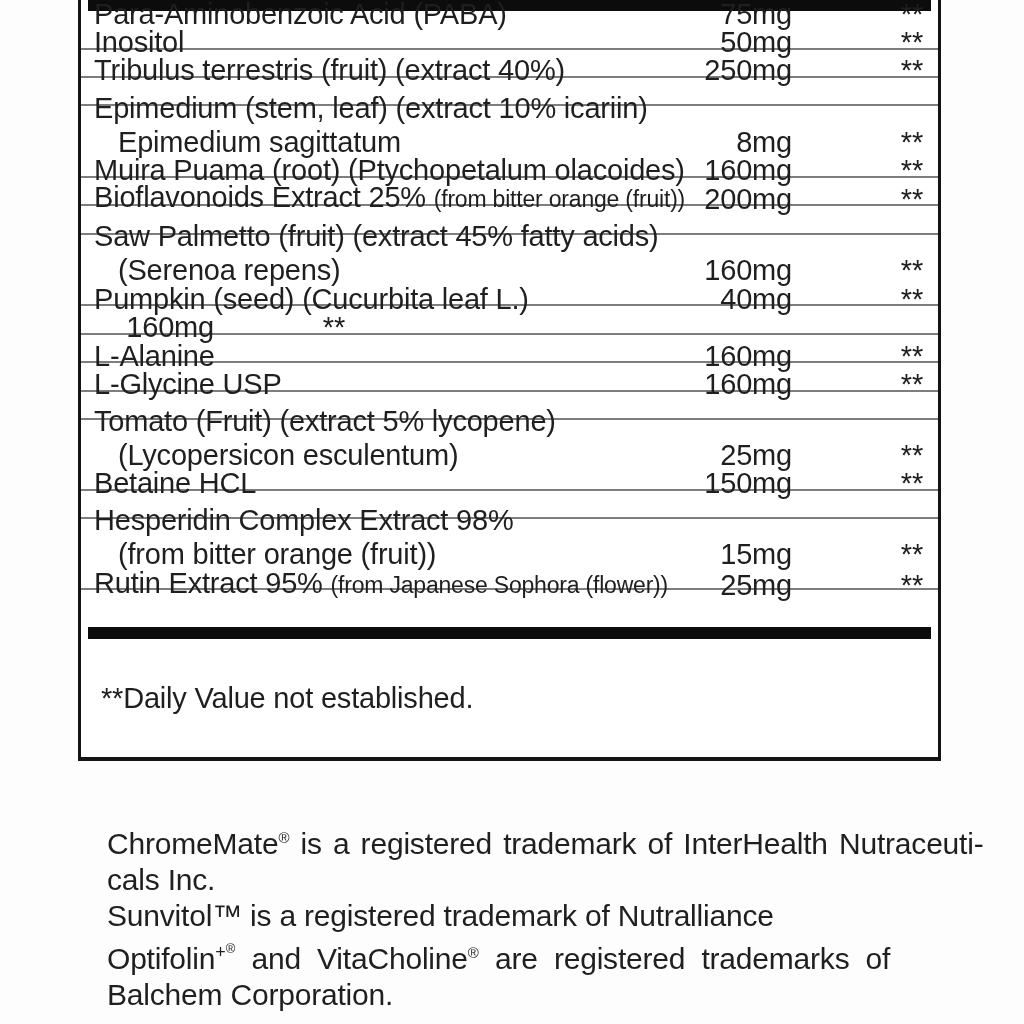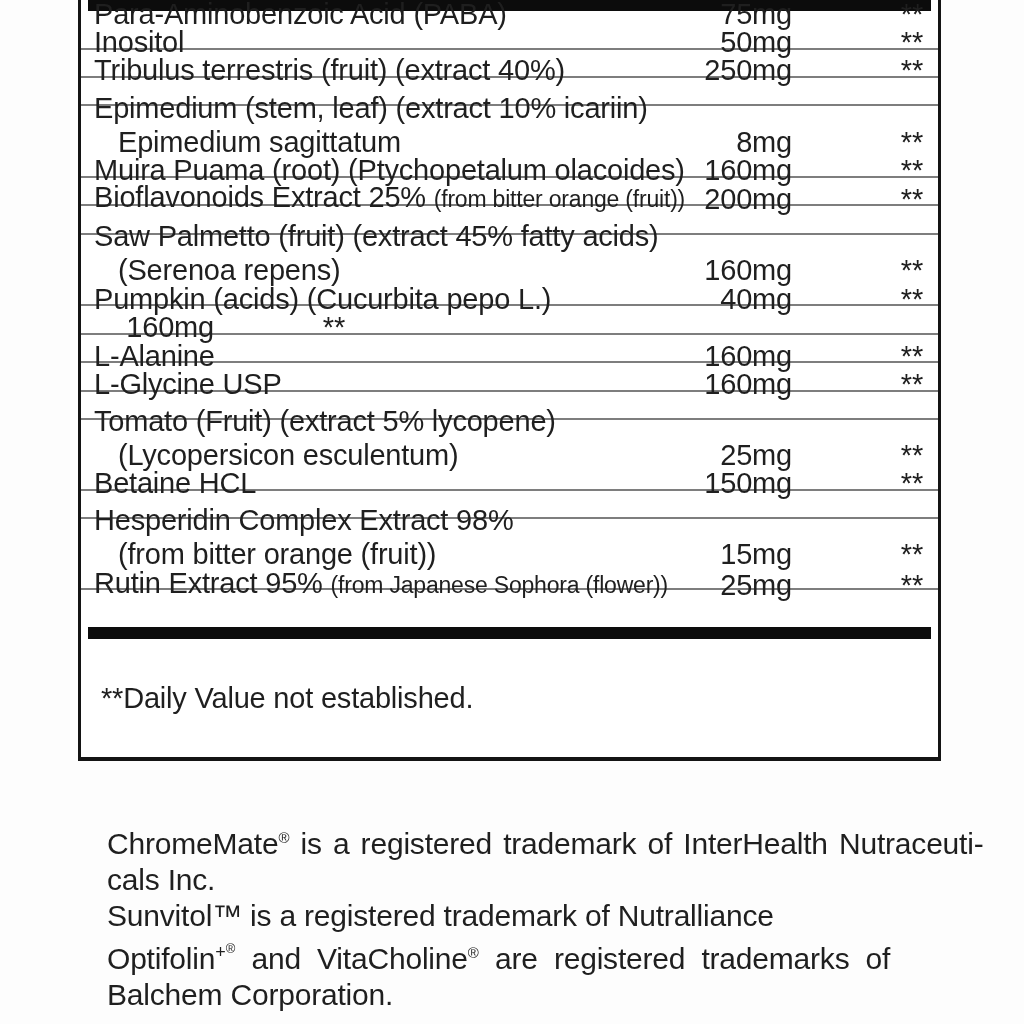--- a/index.html
+++ b/index.html
@@ -140,21 +140,21 @@
     <div class="row h71">
       <div class="name">
         <div class="l1">Saw Palmetto (fruit) (extract 45% fatty acids)</div>
         <div class="l2">(Serenoa repens)</div>
       </div>
       <div class="amount">160mg</div>
       <div class="dv">**</div>
     </div>
 
     <div class="row h35">
-      <div class="name">Pumpkin (acids) (Cucurbita pepo L.)</div>
+      <div class="name">Pumpkin (seed) (Cucurbita leaf L.)</div>
       <div class="amount">40mg</div>
       <div class="dv">**</div>
     </div>
 
     <div class="row h36">
       <div class="amount">160mg</div>
       <div class="dv">**</div>
     </div>
 
     <div class="row h35">

